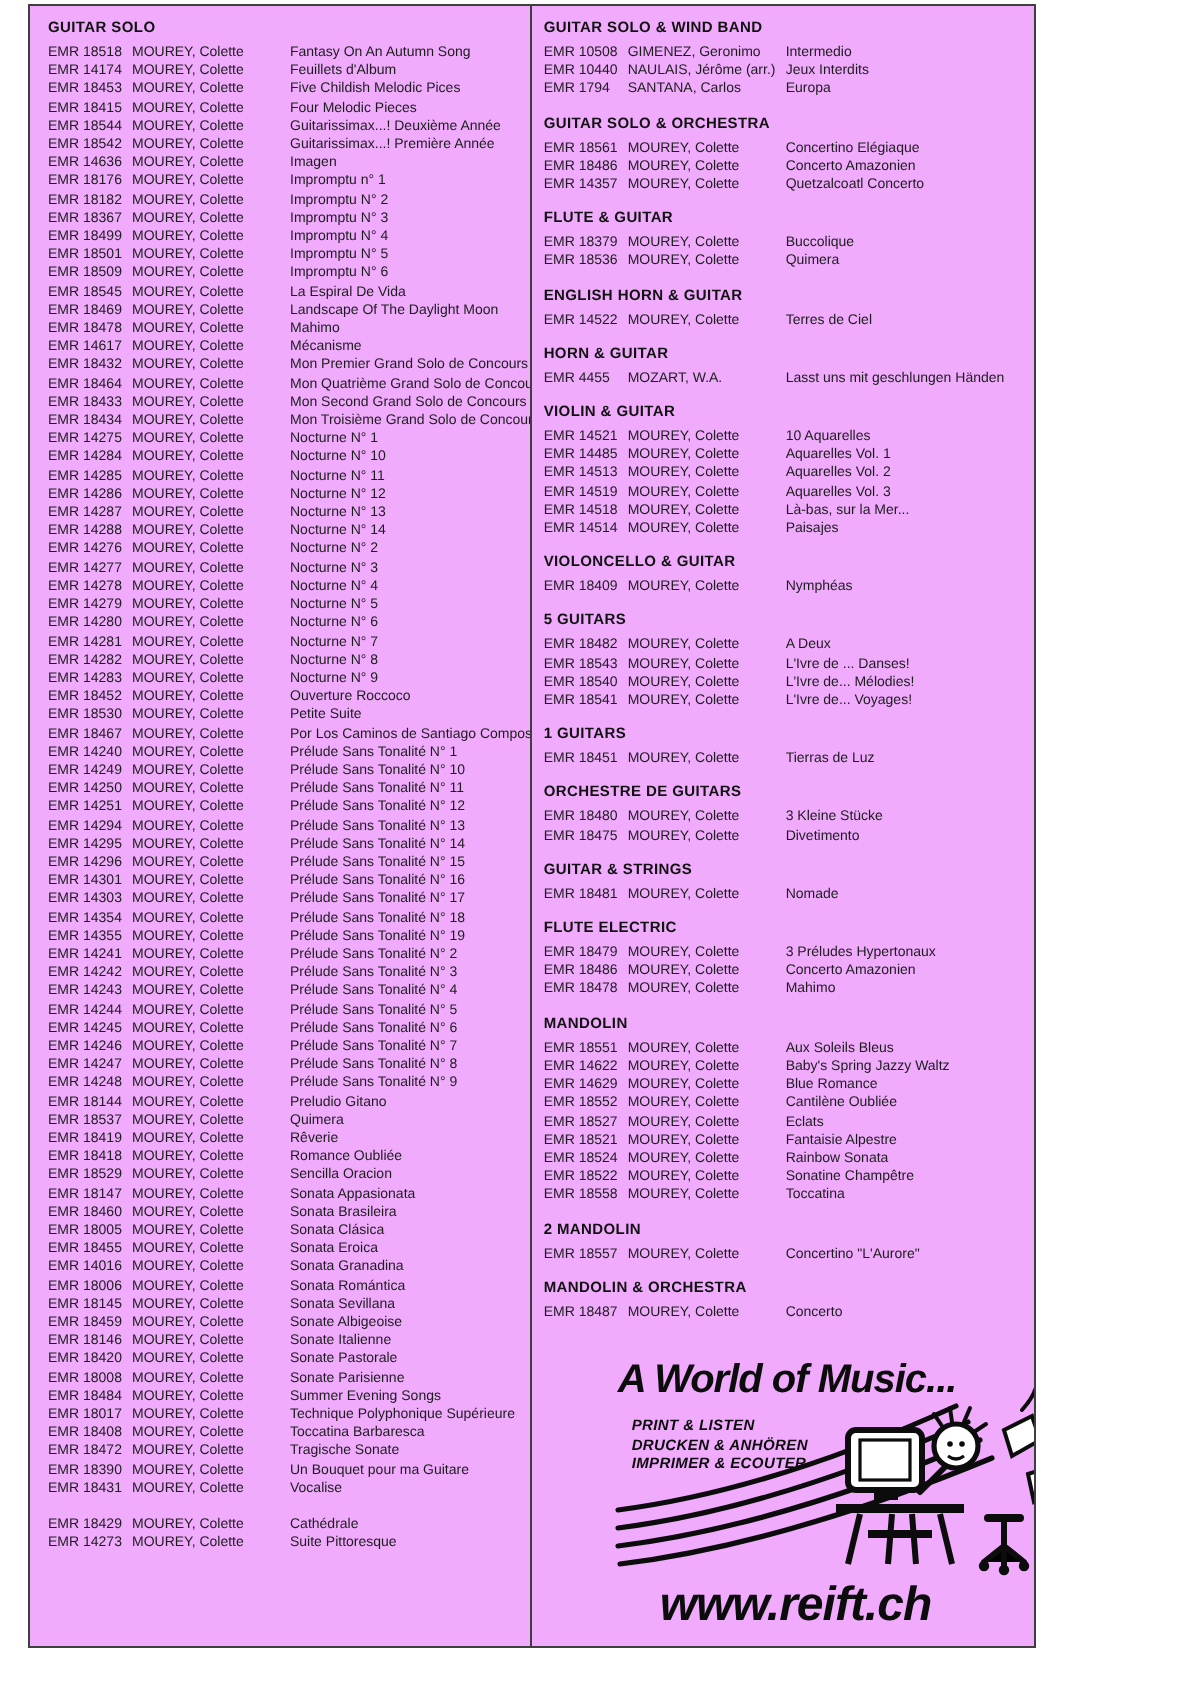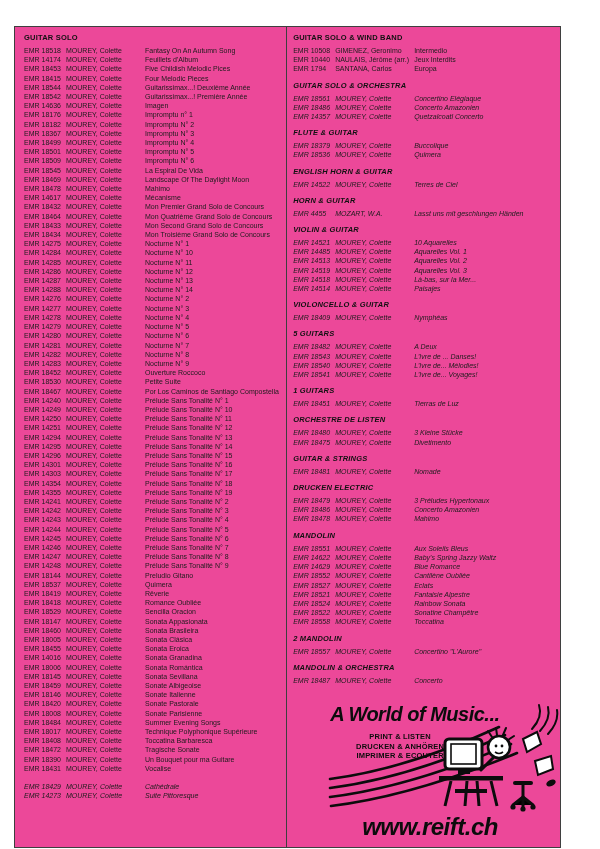--- a/index.html
+++ b/index.html
@@ -1,52 +1,52 @@
 <!DOCTYPE html>
 <html><head>
 <meta charset="utf-8">
 <style>
   * { margin:0; padding:0; box-sizing:border-box; }
   html,body { width:600px; height:849px; background:#ffffff; font-family:"Liberation Sans", sans-serif; color:#1c1c1c; }
   .page {
-    position:absolute; left:14px; top:26px; width:547px; height:822px;
-    border:1px solid #3f3f3f; display:flex; background:#ec4899;
+    position:absolute; left:14px; top:2px; width:504px; height:822px;
+    border:1px solid #3f3f3f; display:flex; background:#f0abfc;
   }
   .col { height:100%; overflow:hidden; }
   .col-left  { width:285px; border-right:1px solid #3f3f3f; padding:6px 2px 0 9px; }
   .col-right { width:286px; padding:6px 2px 0 6px; position:relative; }
 
-  .cat-section + .cat-section { margin-top:9px;font-style:italic; }
+  .cat-section + .cat-section { margin-top:9px; }
   .col-right .cat-section + .cat-section { margin-top:7px; }
 
   .sec-title {
     font-size:7.5px; font-weight:bold; line-height:9px;
     letter-spacing:.2px; margin-bottom:4px; color:#111; white-space:nowrap;
   }
   .row { display:flex; font-size:7px; line-height:9.2px; white-space:nowrap; }
   .cell { display:inline-block; }
   .cell-code { width:42px; flex:0 0 42px; }
   .cell-composer { width:79px; flex:0 0 79px; }
   .cell-title { flex:1 1 auto; }
 
   
   .logo { position:absolute; left:40px; top:676px; width:237px; height:142px; }
   .logo svg { position:absolute; left:0; top:0; }
   .logo-tagline {
     position:absolute; left:3px; top:0; font-size:20px; font-weight:bold;
     font-style:italic; letter-spacing:-0.5px; color:#0c0c0c; white-space:nowrap;
   }
   .logo-lines {
-    position:absolute; left:10px; top:29px; width:126px; text-align:center;
-    font-size:7.5px; font-weight:bold; line-height:9.5px;
+    position:absolute; left:10px; top:29px; width:126px; 
+    font-size:7.5px; font-weight:bold; font-style:italic; line-height:9.5px;
     letter-spacing:.2px; color:#0c0c0c;
   }
   .logo-site {
     position:absolute; left:24px; bottom:4px; font-size:24px; font-weight:bold;
-    font-style:italic; letter-spacing:-0.5px; color:#0c0c0c; white-space:nowrap;margin-left:11px;
+    font-style:italic; letter-spacing:-0.5px; color:#0c0c0c; white-space:nowrap;
   }
 </style>
 </head>
 <body>
 
 <div class="page">
   <div class="col col-left" id="left-sections">
       <section class="cat-section">
         <h2 class="sec-title">GUITAR SOLO</h2>
         <div class="row">
@@ -591,42 +591,42 @@
         </section>
         <section class="cat-section">
           <h2 class="sec-title">1 GUITARS</h2>
           <div class="row">
             <span class="cell cell-code">EMR 18451</span>
             <span class="cell cell-composer">MOUREY, Colette</span>
             <span class="cell cell-title">Tierras de Luz</span>
           </div>
         </section>
         <section class="cat-section">
-          <h2 class="sec-title">ORCHESTRE DE LISTEN</h2>
+          <h2 class="sec-title">ORCHESTRE DE GUITARS</h2>
           <div class="row">
             <span class="cell cell-code">EMR 18480</span>
             <span class="cell cell-composer">MOUREY, Colette</span>
             <span class="cell cell-title">3 Kleine Stücke</span>
           </div>
           <div class="row">
             <span class="cell cell-code">EMR 18475</span>
             <span class="cell cell-composer">MOUREY, Colette</span>
             <span class="cell cell-title">Divetimento</span>
           </div>
         </section>
         <section class="cat-section">
           <h2 class="sec-title">GUITAR &amp; STRINGS</h2>
           <div class="row">
             <span class="cell cell-code">EMR 18481</span>
             <span class="cell cell-composer">MOUREY, Colette</span>
             <span class="cell cell-title">Nomade</span>
           </div>
         </section>
         <section class="cat-section">
-          <h2 class="sec-title">DRUCKEN ELECTRIC</h2>
+          <h2 class="sec-title">FLUTE ELECTRIC</h2>
           <div class="row">
             <span class="cell cell-code">EMR 18479</span>
             <span class="cell cell-composer">MOUREY, Colette</span>
             <span class="cell cell-title">3 Préludes Hypertonaux</span>
           </div>
           <div class="row">
             <span class="cell cell-code">EMR 18486</span>
             <span class="cell cell-composer">MOUREY, Colette</span>
             <span class="cell cell-title">Concerto Amazonien</span>
           </div>

